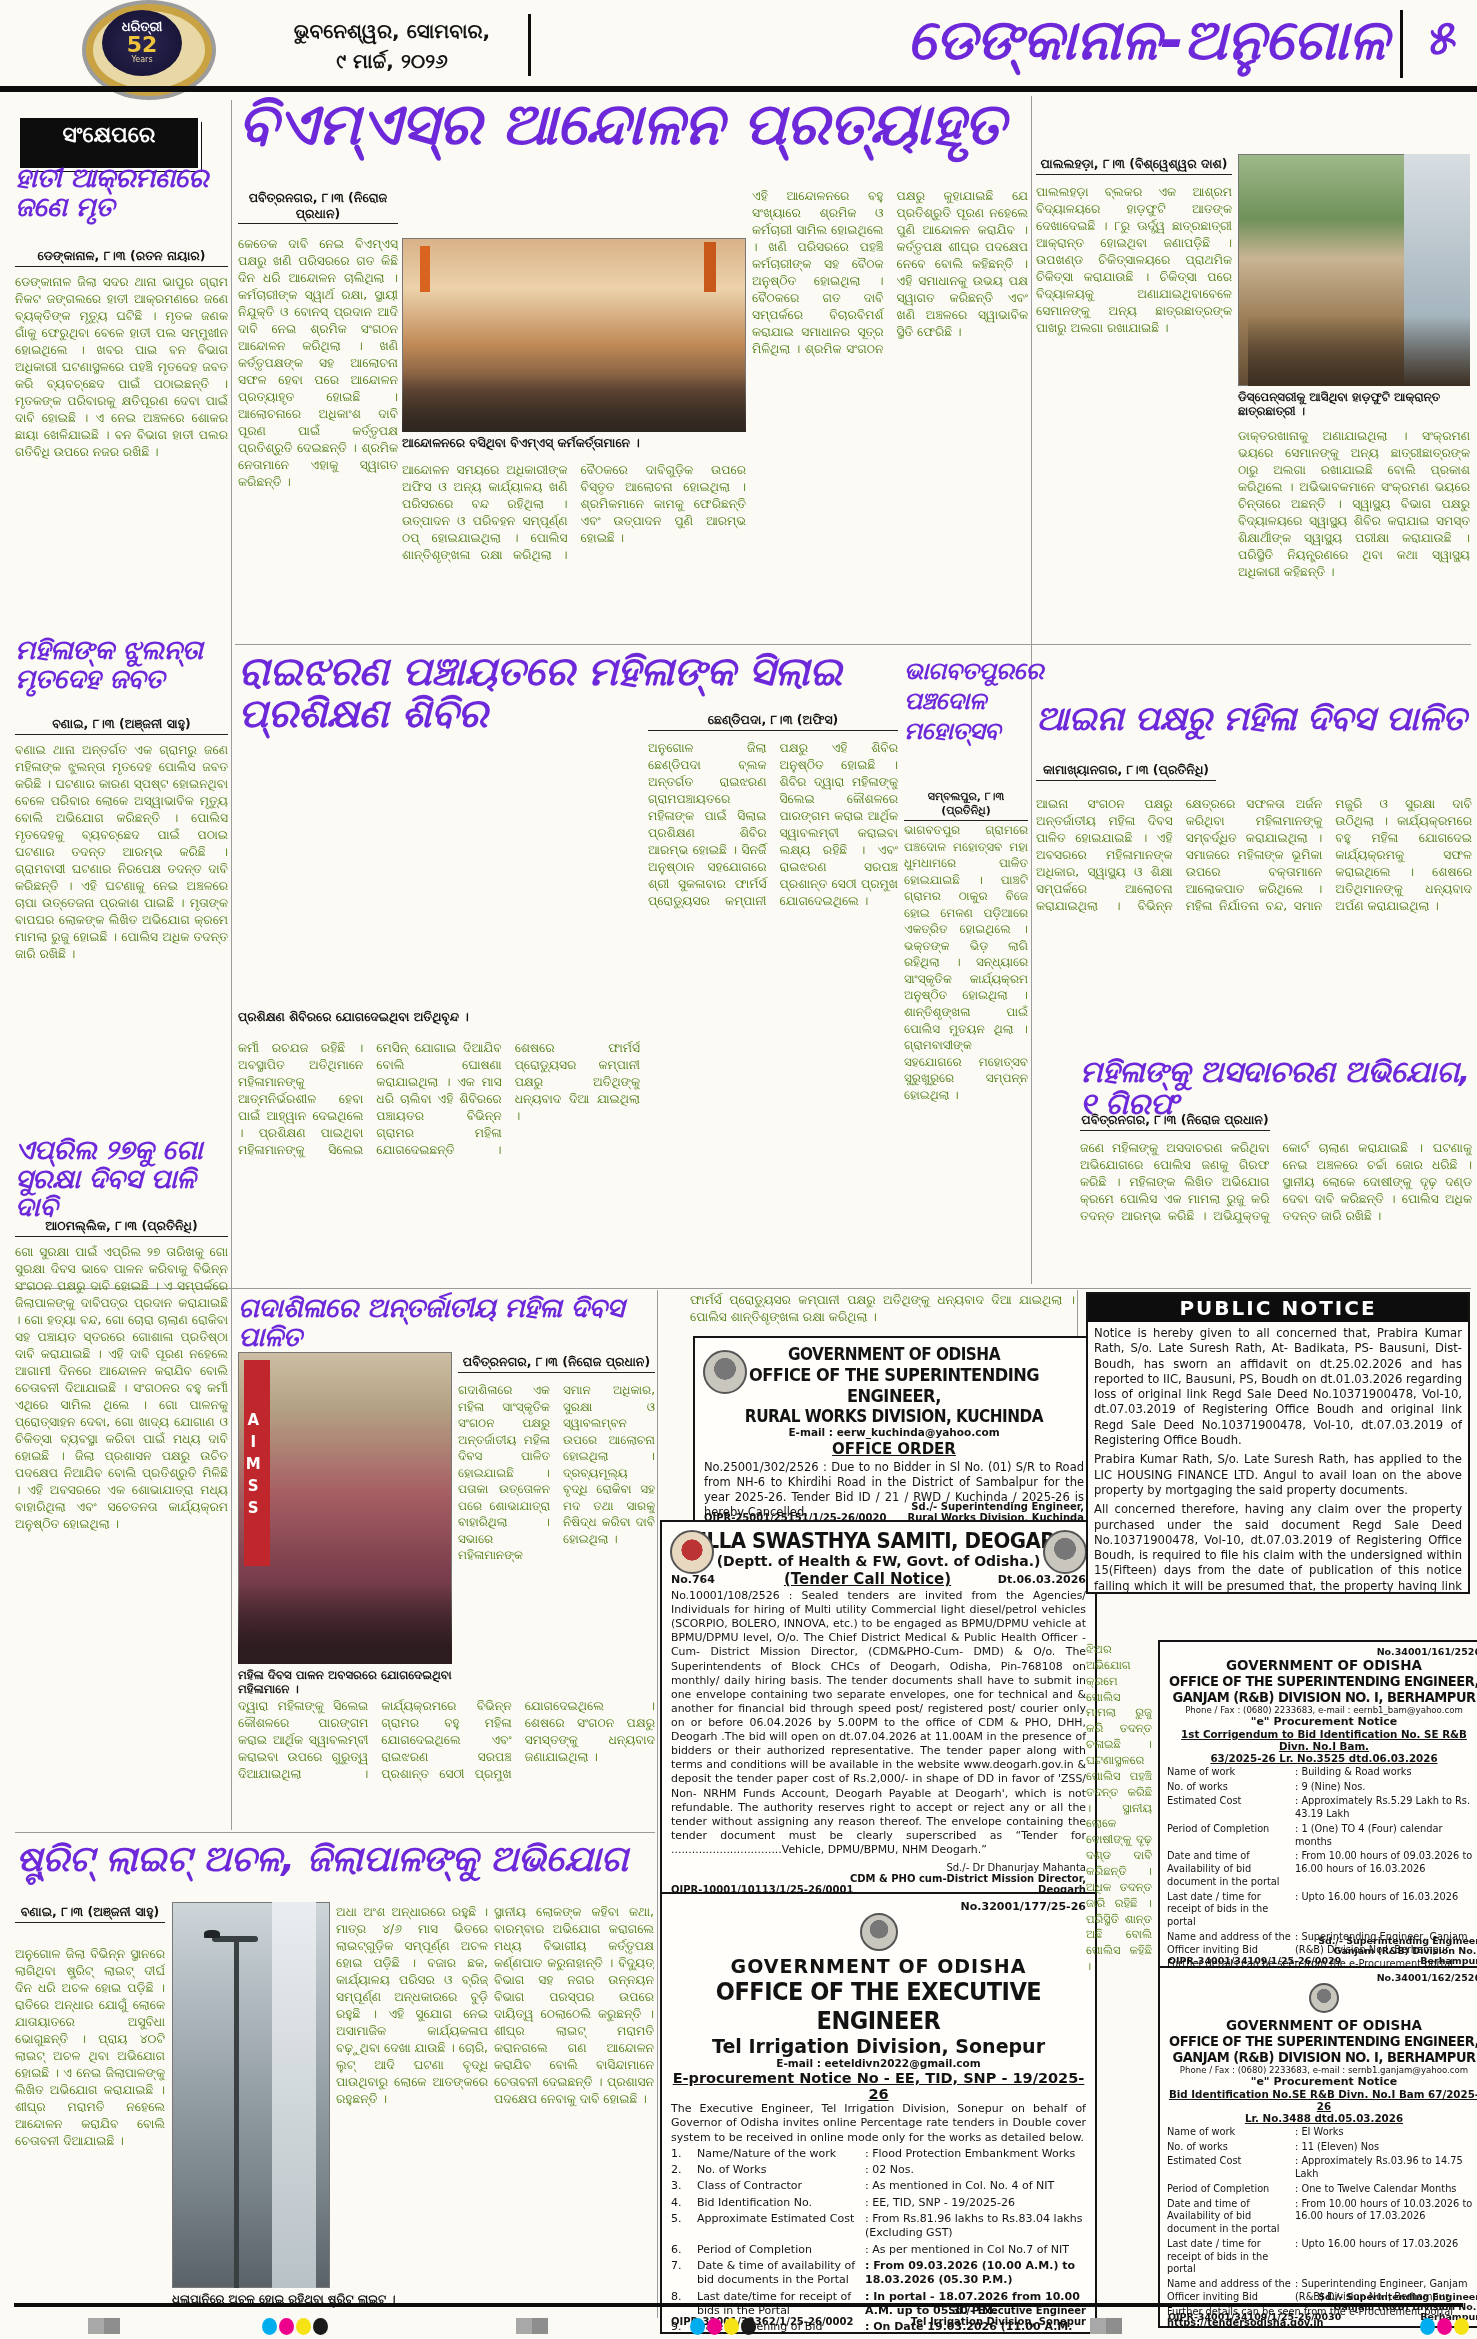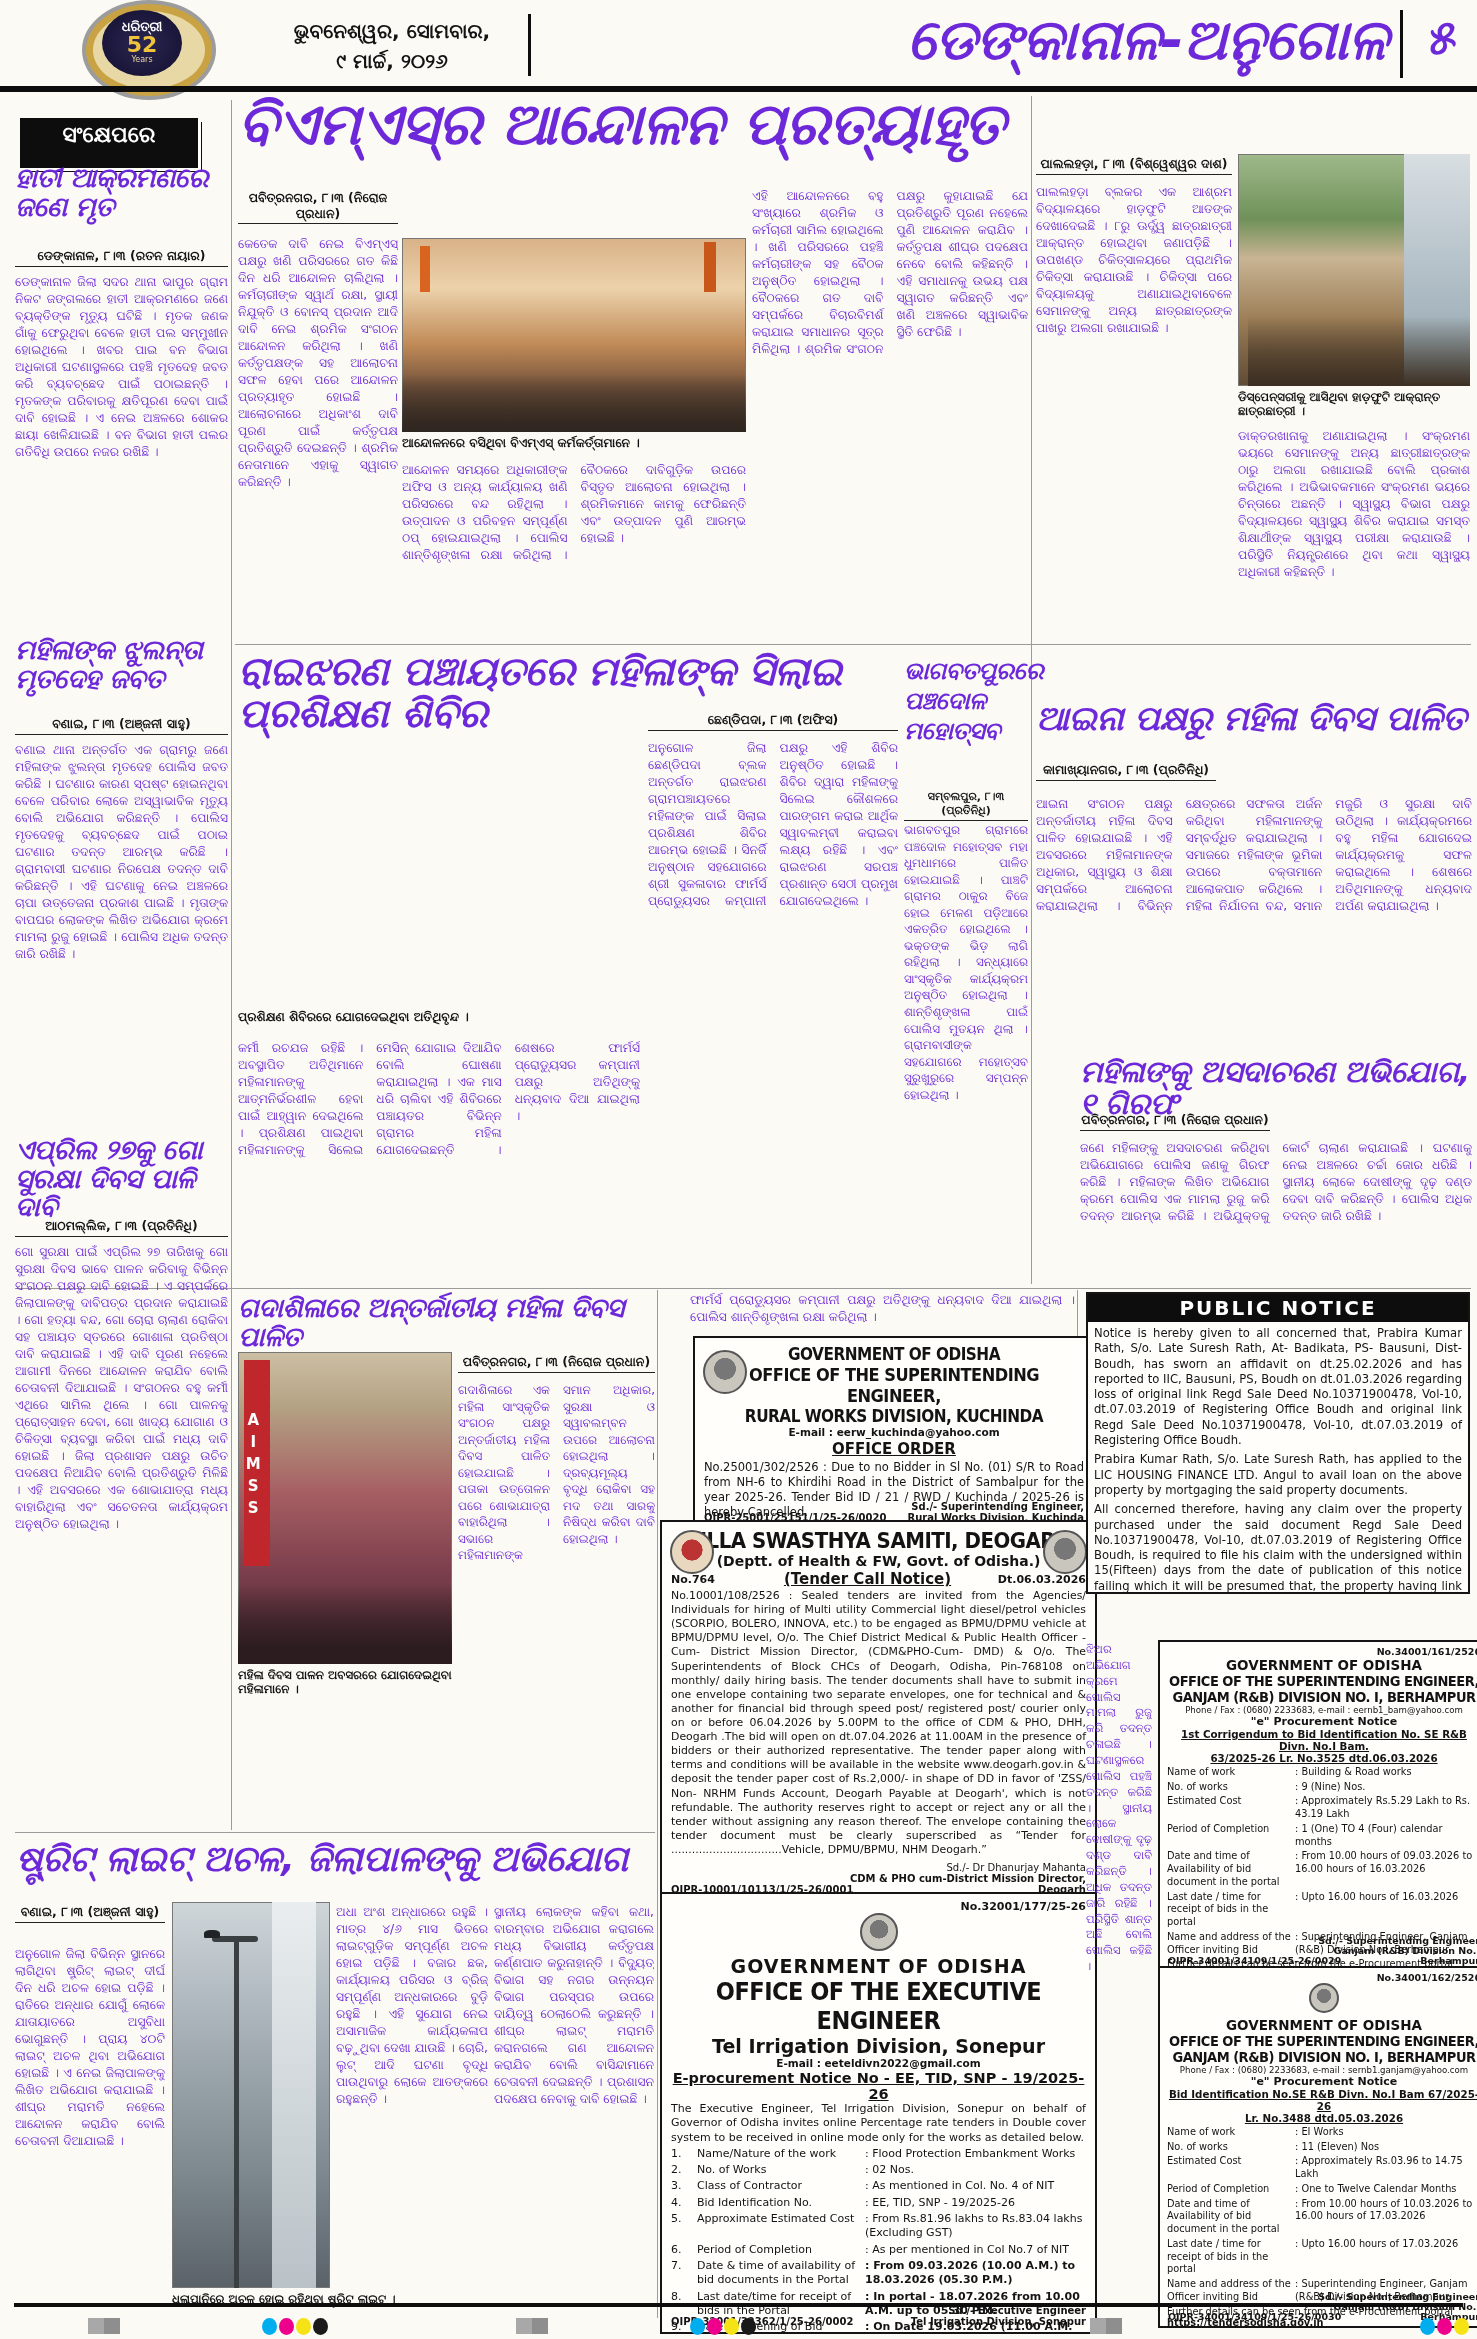--- a/index.html
+++ b/index.html
@@ -2,21 +2,21 @@
 <html><head>
 <meta charset="utf-8">
 <style>
   html,body{margin:0;padding:0;background:#e9e7e0;}
   .page{position:relative;width:1477px;height:2339px;background:#fbfaf5;color:#131313;
         font-family:"DejaVu Sans","Liberation Sans",sans-serif;overflow:hidden;margin:0 auto;}
   .abs{position:absolute;box-sizing:border-box;}
   .hl{font-weight:bold;line-height:1.06;letter-spacing:-0.5px;color:#6d28d9;font-style:italic;}
   .byline{font-weight:bold;font-size:12.5px;text-align:center;border-bottom:1.5px solid #222;
           padding-bottom:2px;line-height:1.25;}
-  .body{font-size:12.3px;line-height:1.38;text-align:justify;overflow:hidden;color:#6d28d9;}
+  .body{font-size:12.3px;line-height:1.38;text-align:justify;overflow:hidden;color:#4d7c0f;}
   .cols2{column-count:2;column-gap:13px;}
   .cols3{column-count:3;column-gap:13px;}
   .caption{font-size:12.3px;font-weight:bold;line-height:1.2;}
   .photo{position:absolute;overflow:hidden;box-shadow:0 0 0 1px #777 inset;}
   .rule{background:#0d0d0d;}
   .thin{background:#9b9b9b;}
   .notice{position:absolute;border:2px solid #141414;background:#fffefb;padding:6px 9px;overflow:hidden;}
   .notice .gov{font-weight:bold;text-align:center;}
   .cond{font-stretch:condensed;letter-spacing:-0.5px;}
   .u{text-decoration:underline;}
@@ -137,20 +137,21 @@
   <div class="photo" style="left:238px;top:1352px;width:214px;height:312px;
        background:linear-gradient(180deg,#cdbfa4 0%,#b4a183 18%,#a65f63 45%,#7c3f4d 70%,#47282f 100%);">
     <div style="position:absolute;left:6px;top:8px;width:26px;height:200px;background:#c0272d;color:#fff;
          font-weight:bold;font-size:15px;text-align:center;line-height:1.15;padding-top:6px;writing-mode:vertical-lr;
          text-orientation:upright;letter-spacing:4px;">AIMSS</div>
     <div style="position:absolute;left:0;bottom:0;width:100%;height:80px;background:linear-gradient(0deg,#2c1c20 20%,rgba(44,28,32,0));"></div>
   </div>
   <div class="abs caption" style="left:238px;top:1668px;width:214px;font-size:11.8px;">ମହିଳା ଦିବସ ପାଳନ ଅବସରରେ ଯୋଗଦେଇଥିବା ମହିଳାମାନେ ।</div>
   <div class="abs byline" style="left:458px;top:1354px;width:197px;">ପବିତ୍ରନଗର, ୮।୩ (ନିରୋଜ ପ୍ରଧାନ)</div>
   <div class="abs body cols2" style="left:458px;top:1382px;width:197px;height:282px;font-size:12px;">ଗଦାଶିଳାରେ ଏକ ମହିଳା ସାଂସ୍କୃତିକ ସଂଗଠନ ପକ୍ଷରୁ ଅନ୍ତର୍ଜାତୀୟ ମହିଳା ଦିବସ ପାଳିତ ହୋଇଯାଇଛି । ପତାକା ଉତ୍ତୋଳନ ପରେ ଶୋଭାଯାତ୍ରା ବାହାରିଥିଲା । ସଭାରେ ମହିଳାମାନଙ୍କ ସମାନ ଅଧିକାର, ସୁରକ୍ଷା ଓ ସ୍ୱାବଲମ୍ବନ ଉପରେ ଆଲୋଚନା ହୋଇଥିଲା । ଦ୍ରବ୍ୟମୂଲ୍ୟ ବୃଦ୍ଧି ରୋକିବା ସହ ମଦ ତଥା ସାରକୁ ନିଷିଦ୍ଧ କରିବା ଦାବି ହୋଇଥିଲା ।</div>
+  <div class="abs body cols3" style="left:238px;top:1698px;width:417px;height:132px;">ଦ୍ୱାରା ମହିଳାଙ୍କୁ ସିଲେଇ କୌଶଳରେ ପାରଙ୍ଗମ କରାଇ ଆର୍ଥିକ ସ୍ୱାବଲମ୍ବୀ କରାଇବା ଉପରେ ଗୁରୁତ୍ୱ ଦିଆଯାଇଥିଲା । କାର୍ଯ୍ୟକ୍ରମରେ ବିଭିନ୍ନ ଗ୍ରାମର ବହୁ ମହିଳା ଯୋଗଦେଇଥିଲେ ଏବଂ ରାଇଝରଣ ସରପଞ୍ଚ ପ୍ରଶାନ୍ତ ସେଠୀ ପ୍ରମୁଖ ଯୋଗଦେଇଥିଲେ । ଶେଷରେ ସଂଗଠନ ପକ୍ଷରୁ ସମସ୍ତଙ୍କୁ ଧନ୍ୟବାଦ ଜଣାଯାଇଥିଲା ।</div>
 
   <div class="abs body" style="left:690px;top:1292px;width:385px;height:40px;">ଫାର୍ମର୍ସ ପ୍ରୋଡ୍ୟୁସର କମ୍ପାନୀ ପକ୍ଷରୁ ଅତିଥିଙ୍କୁ ଧନ୍ୟବାଦ ଦିଆ ଯାଇଥିଲା । ପୋଲିସ ଶାନ୍ତିଶୃଙ୍ଖଳା ରକ୍ଷା କରିଥିଲା ।</div>
 
   <div class="notice" style="left:693px;top:1336px;width:380px;height:178px;">
     <span class="emblem" style="position:absolute;left:8px;top:12px;"></span>
     <div class="gov cond" style="font-size:17px;">GOVERNMENT OF ODISHA</div>
     <div class="gov cond" style="font-size:18px;">OFFICE OF THE SUPERINTENDING ENGINEER,</div>
     <div class="gov cond" style="font-size:17px;">RURAL WORKS DIVISION, KUCHINDA</div>
     <div class="ctr b" style="font-size:10.5px;">E-mail : eerw_kuchinda@yahoo.com</div>
     <div class="ctr b u" style="font-size:15px;margin-top:2px;">OFFICE ORDER</div>

